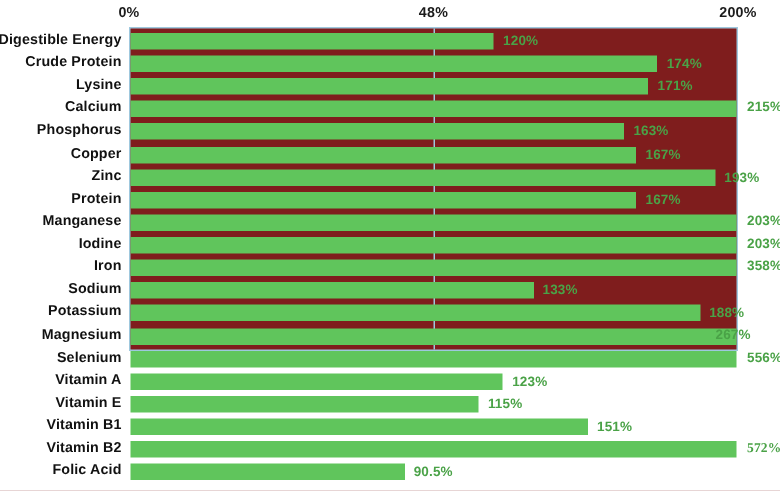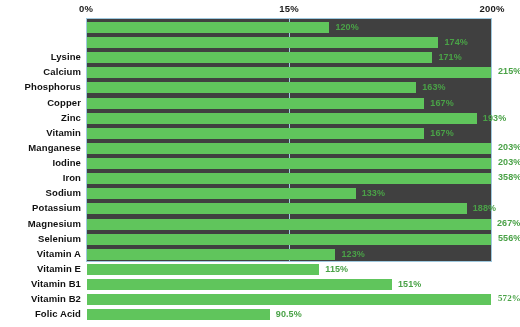--- a/index.html
+++ b/index.html
@@ -59,25 +59,25 @@
     text-align: right;
     letter-spacing: 0.1px;
   }
 
   
   .plot {
     position: absolute;
     left: 86px;
     top: 18px;
     width: 406px;
-    height: 244px;
+    height: 216px;
     border: 1px solid #9ec8de;
     border-top-color: #9ec8de;
     box-sizing: border-box;
-    background: #404040;
+    background: #7f1d1d;
   }
   .gridline {
     position: absolute;
     top: 0;
     bottom: 0;
     width: 1px;
     background: #9ec8de;
   }
   .bar {
     position: absolute;
@@ -105,31 +105,33 @@
     pointer-events: none;
   }
 </style>
 </head>
 <body>
 
 <div id="chart-root">
 
   <div class="axis-labels">
     <span class="axis-tick t0">0%</span>
-    <span class="axis-tick t100">15%</span>
+    <span class="axis-tick t100">48%</span>
     <span class="axis-tick t200">200%</span>
   </div>
 
   <div class="cat-col">
+      <div class="cat-label" style="top: 3px;">Digestible Energy</div>
+      <div class="cat-label" style="top: 18px;">Crude Protein</div>
       <div class="cat-label" style="top: 33px;">Lysine</div>
       <div class="cat-label" style="top: 48px;">Calcium</div>
       <div class="cat-label" style="top: 63px;">Phosphorus</div>
       <div class="cat-label" style="top: 79px; text-align: center;">Copper</div>
       <div class="cat-label" style="top: 94px;">Zinc</div>
-      <div class="cat-label" style="top: 109px;">Vitamin</div>
+      <div class="cat-label" style="top: 109px;">Protein</div>
       <div class="cat-label" style="top: 124px;">Manganese</div>
       <div class="cat-label" style="top: 139px; text-align: right;">Iodine</div>
       <div class="cat-label" style="top: 154px;">Iron</div>
       <div class="cat-label" style="top: 169px;">Sodium</div>
       <div class="cat-label" style="top: 184px;">Potassium</div>
       <div class="cat-label" style="top: 200px;">Magnesium</div>
       <div class="cat-label" style="top: 215px;">Selenium</div>
       <div class="cat-label" style="top: 230px;">Vitamin A</div>
       <div class="cat-label" style="top: 245px;">Vitamin E</div>
       <div class="cat-label" style="top: 260px;">Vitamin B1</div>
@@ -172,18 +174,18 @@
       <div class="bar" style="top: 275px; width: 404px;"></div>
       <div class="bar" style="top: 290px; width: 182.81px;"></div>
       <div class="bar-value" style="top: 290px; left: 188.81px;">90.5%</div>
     </div>
 
   <div class="outside-values">
       <div class="bar-value" style="top: 48px; left: 412px;">215%</div>
       <div class="bar-value" style="top: 124px; left: 412px;">203%</div>
       <div class="bar-value" style="top: 139px; left: 412px;">203%</div>
       <div class="bar-value" style="top: 154px; left: 412px;">358%</div>
-      <div class="bar-value" style="top: 200px; left: 391px; margin-left: 20px;">267%</div>
+      <div class="bar-value" style="top: 200px; left: 391px;">267%</div>
       <div class="bar-value" style="top: 215px; left: 412px;">556%</div>
       <div class="bar-value" style="top: 275px; left: 412px; font-family: Liberation Serif, serif;">572%</div>
     </div>
 
 </div>
 
 </body></html>

